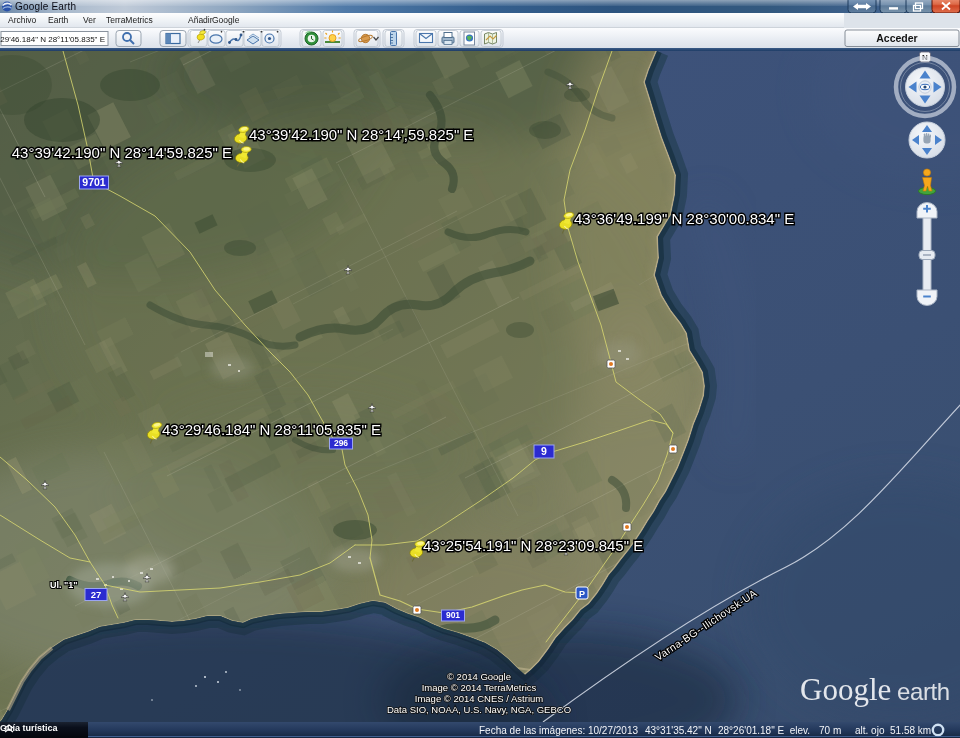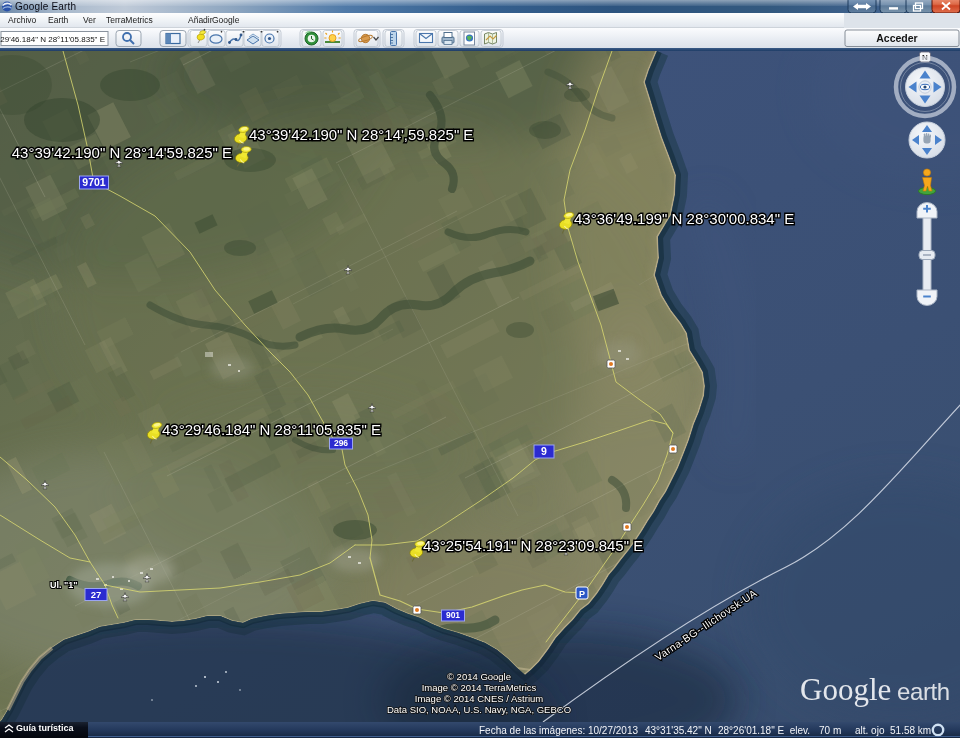--- a/index.html
+++ b/index.html
@@ -11,21 +11,21 @@
 background:linear-gradient(#fefefe,#edf1f5 60%,#e2e7ee);border-bottom:1px solid #cdd3da;color:#1a1a1a}
 #menubar span{position:absolute;top:2px;font-size:8.5px}
 #toolbar{position:absolute;left:0;top:28px;width:960px;height:20px;
 background:linear-gradient(#fbfcfe,#e9edf3 55%,#dce2ea)}
 #frame{position:absolute;left:0;top:48px;width:960px;height:3px;background:linear-gradient(#3c5d88,#1e3c66)}
 #mapwrap{position:absolute;left:0;top:51px;width:960px;height:671px;overflow:hidden}
 #status{position:absolute;left:0;top:722px;width:960px;height:16px;
 background:linear-gradient(#33496d,#22375a 55%,#16263f);overflow:hidden}
 #status .lightline{position:absolute;left:0;top:13.5px;width:100%;height:1px;background:#4a6da2;opacity:.8}
 #guia{position:absolute;left:0;top:-3px;width:88px;height:19px;background:linear-gradient(#232c3c,#0a0f1b 45%,#04060c);
-color:#fff;font-size:9px;font-weight:bold;line-height:19px;padding-left:16px}
+color:#fff;font-size:9px;font-weight:bold;line-height:19px;}
 #guia svg{position:absolute;left:4px;top:5px}
 .st{position:absolute;top:3px;color:#f2f4f8;font-size:10px;white-space:nowrap}
 </style></head><body>
 <div id="win">
     <div id="titlebar">
       <div class="tb-shine"></div>
 <svg width="960" height="13" style="position:absolute;left:0;top:0">
 <g>
 <circle cx="7" cy="6.5" r="5" fill="#2a52a8"></circle>
 <path d="M2.5,5.5 Q7,1.5 11.5,5" stroke="#e8eef8" stroke-width="1.6" fill="none"></path>

